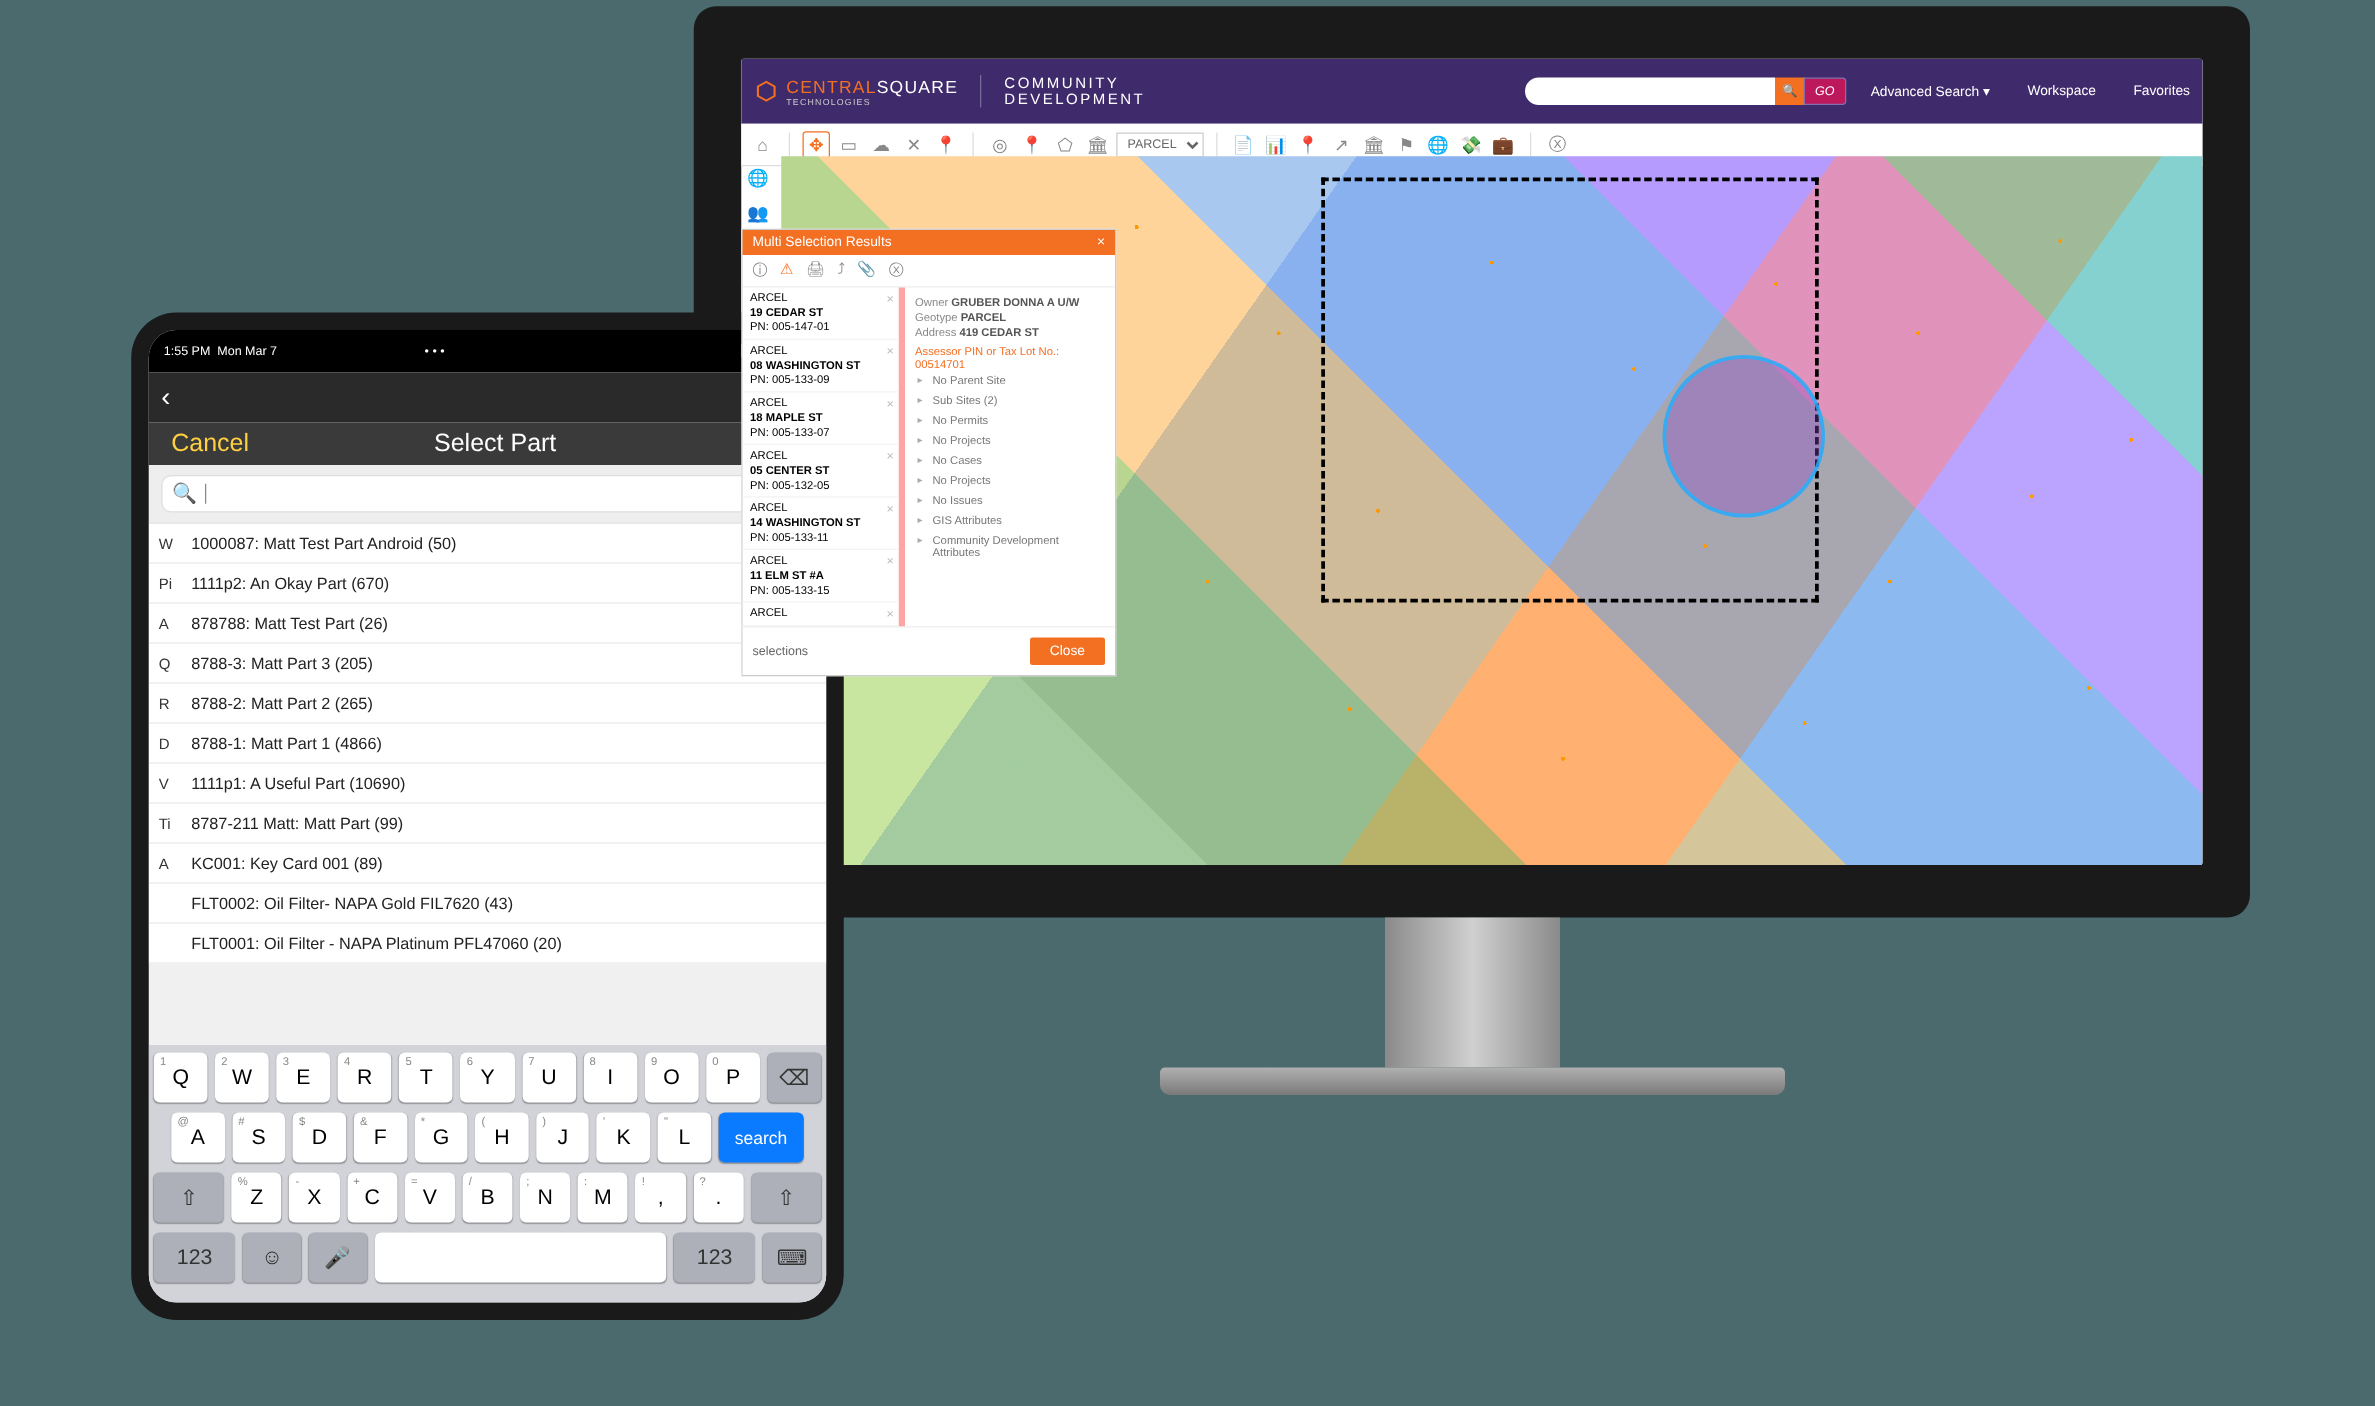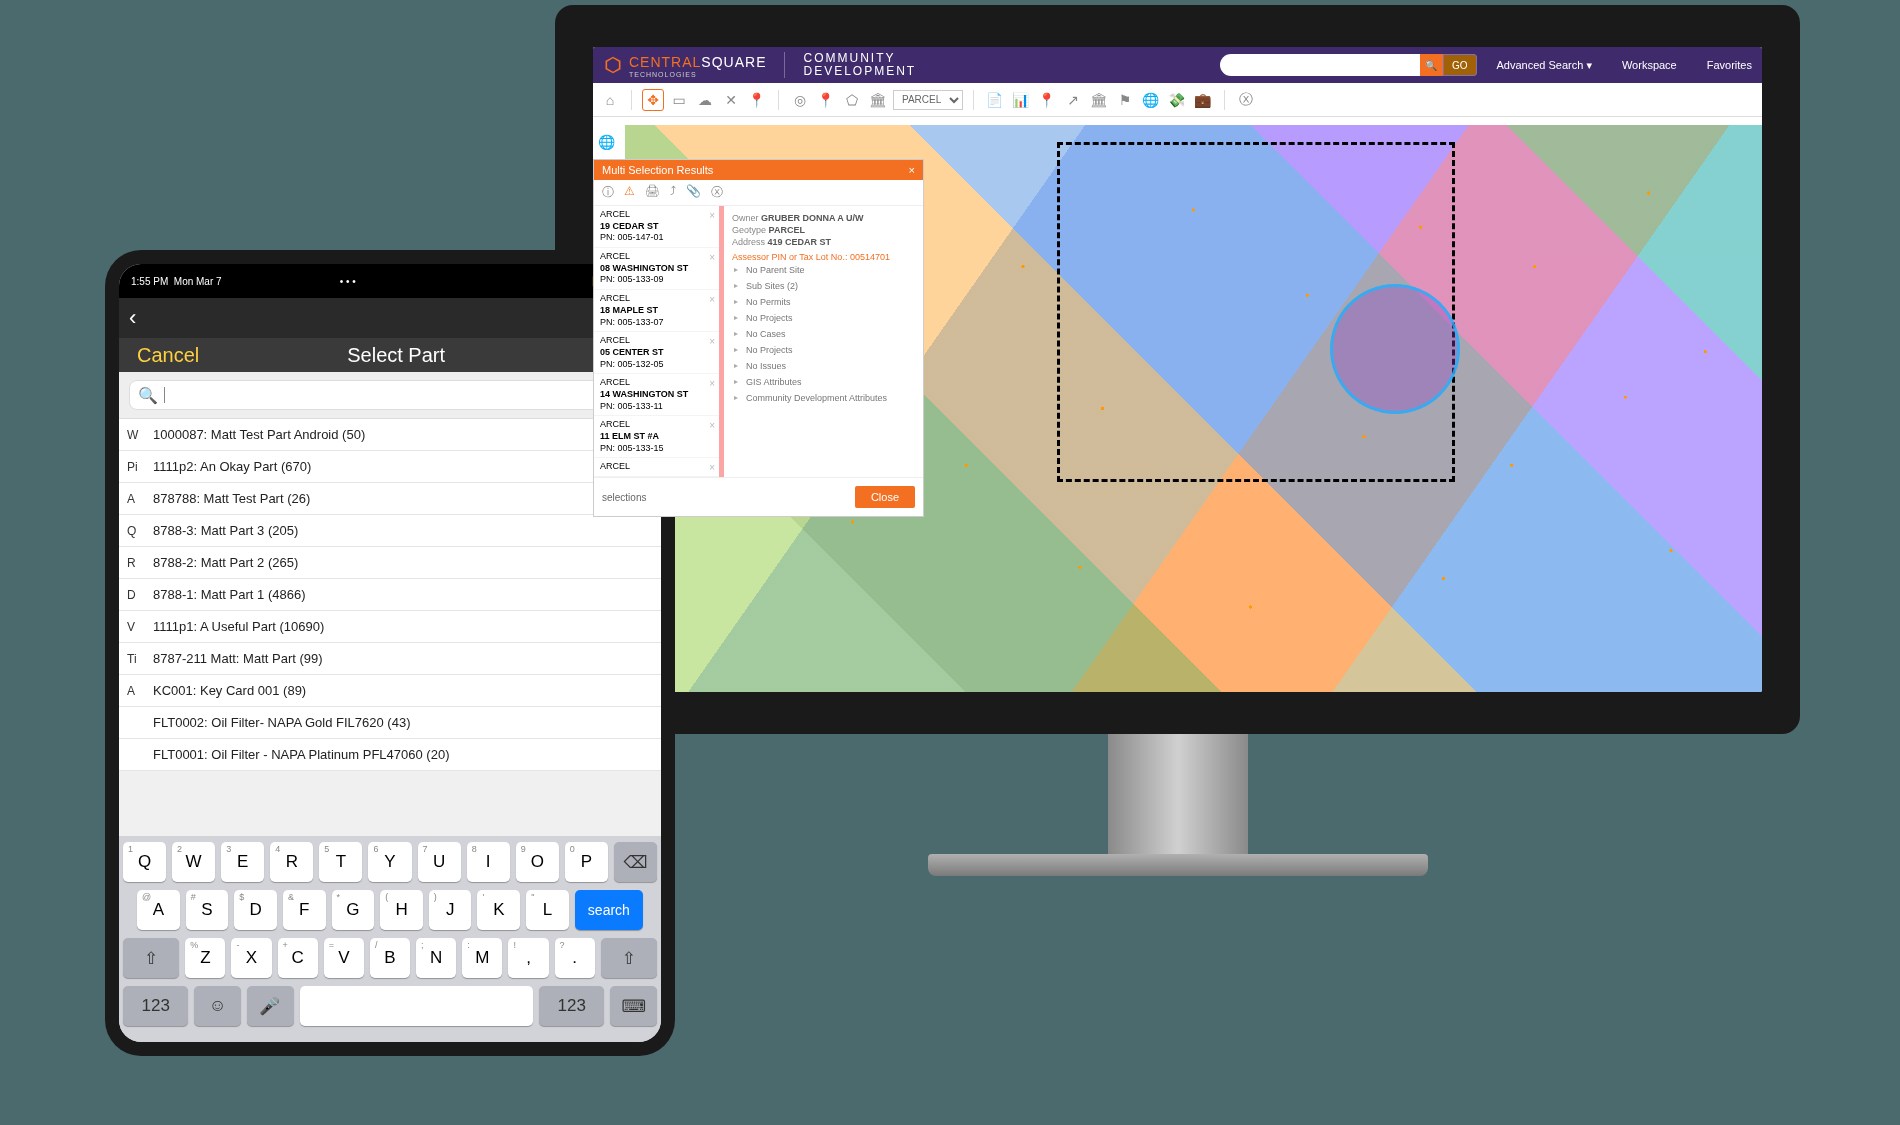--- a/index.html
+++ b/index.html
@@ -6,32 +6,32 @@
 body { background: #4a6a6e; width: 1900px; height: 1125px; position: relative; overflow: hidden; }
 
 
 .monitor { position: absolute; left: 555px; top: 5px; width: 1245px; }
 .monitor-bezel { background: #1a1a1a; border-radius: 18px; padding: 42px 38px 42px 38px; }
 .monitor-screen { background: #fff; width: 100%; height: 645px; position: relative; overflow: hidden; border-radius: 2px; }
 .monitor-stand { width: 140px; height: 120px; background: linear-gradient(to right,#8a8a8a,#d0d0d0,#8a8a8a); margin: 0 auto; }
 .monitor-base { width: 500px; height: 22px; background: linear-gradient(to bottom,#b0b0b0,#7a7a7a); margin: 0 auto; border-radius: 4px 4px 8px 8px; }
 
 
-.hdr { height: 36px; background: #3f2b6c; display: flex; align-items: center; padding: 0 10px; color: #fff; }
+.hdr { height: 52px; background: #3f2b6c; display: flex; align-items: center; padding: 0 10px; color: #fff; }
 .logo { display: flex; align-items: center; gap: 6px; }
 .logo-icon { width: 20px; height: 20px; }
 .logo-text { font-family: 'Arial Black', sans-serif; letter-spacing: 1px; font-size: 14px; }
 .logo-text .orange { color: #f36f21; }
 .logo-sub { font-size: 7px; letter-spacing: 1px; display:block; color:#ccc;}
 .app-title { margin-left: 18px; border-left: 1px solid rgba(255,255,255,.3); padding-left: 18px; font-size: 12px; letter-spacing: 2px; line-height: 1.1; }
 .spacer { flex: 1; }
 .search-wrap { display: flex; align-items: center; }
 .search-in { width: 200px; height: 22px; border-radius: 11px 0 0 11px; border: none; padding: 0 10px; font-size: 11px; background:#fff;}
 .search-iconbtn { width: 24px; height: 22px; background: #f36f21; border: none; color: #fff; font-size: 10px;}
-.go-btn { height: 22px; background: #a16207; border: 1px solid #8070b0; color: #fff; padding: 0 8px; font-size: 10px; border-radius:0 3px 3px 0; margin-left:-1px;}
+.go-btn { height: 22px; background: #be185d; border: 1px solid #8070b0; color: #fff; padding: 0 8px; font-size: 10px; border-radius:0 3px 3px 0; margin-left:-1px;font-style:italic;}
 .adv { margin-left: 20px; font-size: 11px; }
 .rlink { margin-left: 30px; font-size: 11px; }
 
 
 .tbar { height: 34px; background: #fff; border-bottom: 1px solid #ddd; display: flex; align-items: center; padding: 0 6px; gap: 4px; }
 .tbar-left { width:28px; display:flex; flex-direction:column; gap:6px; padding-top:6px; align-items:center; position:absolute; left:0; top:78px;}
 .tico { width: 22px; height: 22px; display: inline-flex; align-items: center; justify-content: center; color: #888; border-radius:3px; font-size:14px;}
 .tico.active { border: 1px solid #f36f21; color:#f36f21;}
 .tsep { width:1px; height:20px; background:#ddd; margin:0 6px;}
 .layer-sel { height:20px; border:1px solid #ccc; font-size:10px; padding:0 4px; background:#fff; color:#666;}
@@ -62,21 +62,21 @@
   radial-gradient(4px 4px at 55% 85%, #f90 40%, transparent 41%),
   radial-gradient(4px 4px at 72% 80%, #f90 40%, transparent 41%),
   radial-gradient(4px 4px at 92% 75%, #f90 40%, transparent 41%),
   radial-gradient(4px 4px at 95% 40%, #f90 40%, transparent 41%),
   radial-gradient(4px 4px at 30% 60%, #f90 40%, transparent 41%);
 }
 .sel-circle{ position:absolute; left:62%; top:28%; width:130px; height:130px; border:3px solid rgba(30,180,255,.8); background:rgba(140,70,200,.35); border-radius:50%;}
 .blackpoly{ position:absolute; left:38%; top:3%; width:35%; height:60%; border:3px dashed #000; background:transparent;}
 
 
-.msdlg { position:absolute; left:0; top:112px; width:331px; background:#fff; border:1px solid #ccc; font-size:10px; z-index:5;}
+.msdlg { position:absolute; left:0; top:136px; width:300px; background:#fff; border:1px solid #ccc; font-size:10px; z-index:5;}
 .msdlg-hdr { background:#f36f21; color:#fff; padding:4px 8px; font-size:11px; display:flex; justify-content:space-between;}
 .msdlg-tools { padding:4px 8px; border-bottom:1px solid #eee; display:flex; gap:10px; color:#888; font-size:12px;}
 .msdlg-body { display:flex; }
 .parcel-list { width:130px; border-right:5px solid #fca5a5; }
 .parcel-item { padding:3px 6px; border-bottom:1px solid #f4f4f4; position:relative; font-size:9px; line-height:1.3;}
 .parcel-item .x { position:absolute; right:4px; top:3px; color:#bbb; font-size:10px;}
 .parcel-det { flex:1; padding:6px 8px; }
 .det-row{ font-size:9px; color:#555; padding:1px 0;}
 .det-row .lbl{ color:#888;}
 .assessor{ color:#f36f21; font-size:9px; margin-top:4px;}

